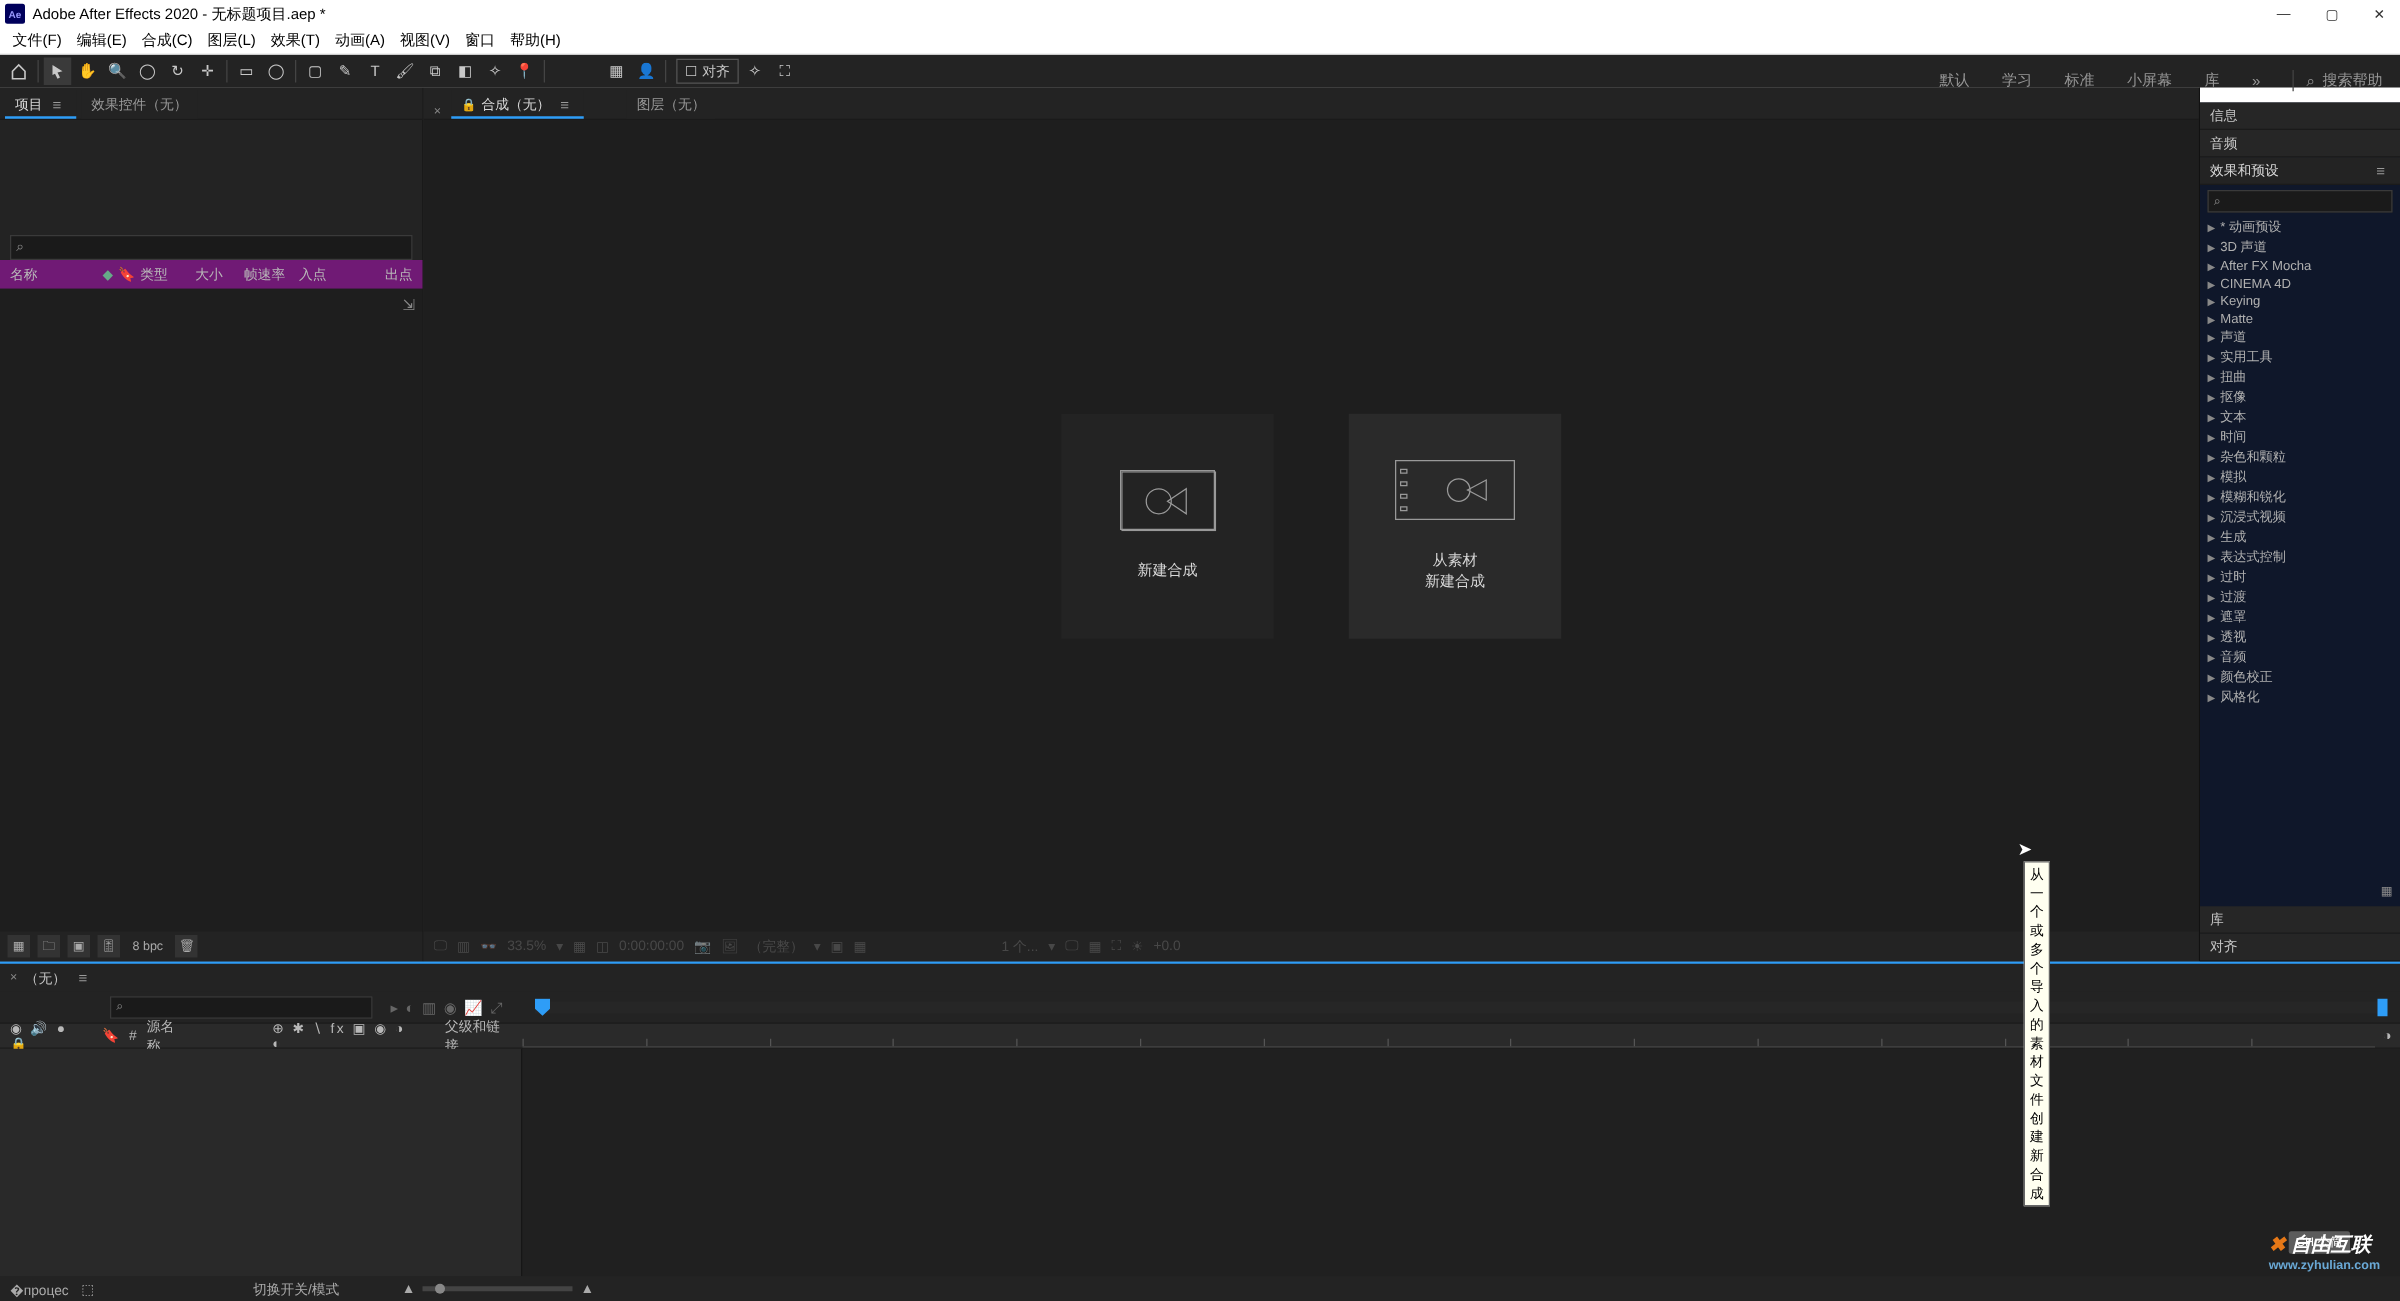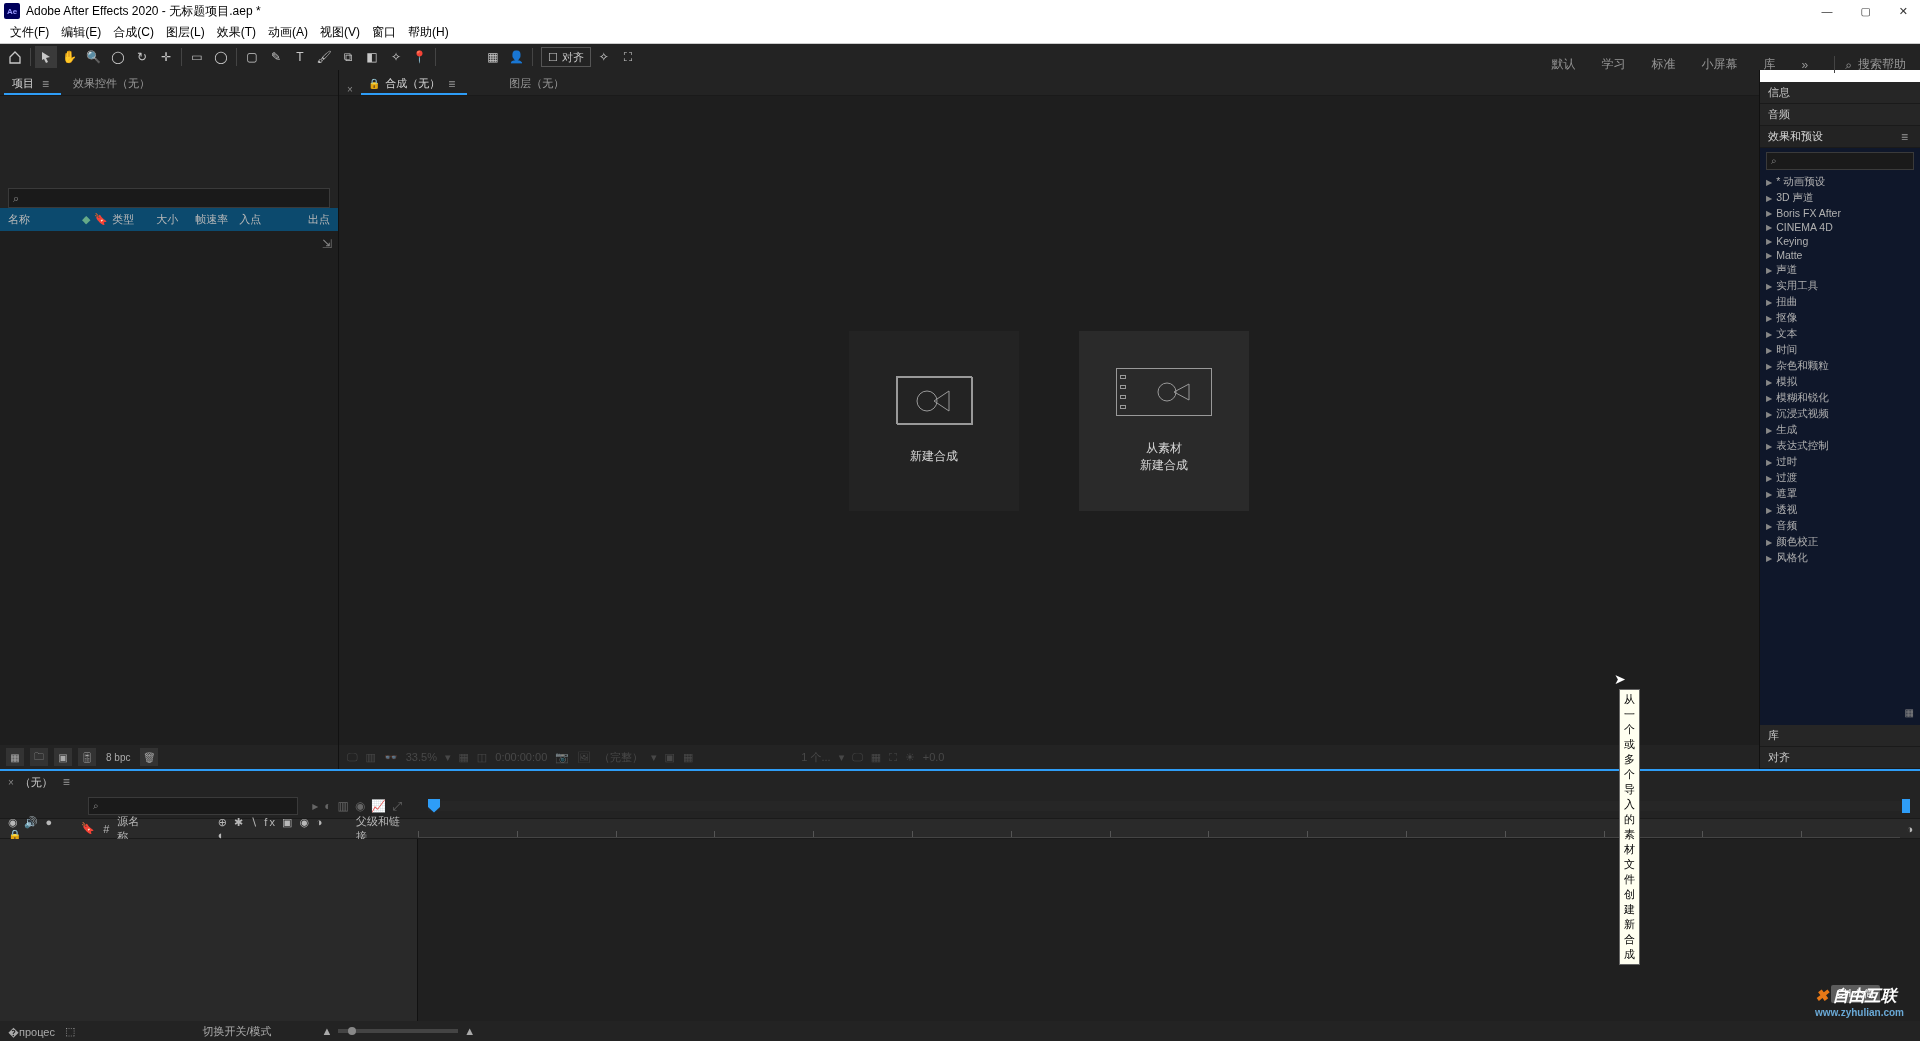--- a/index.html
+++ b/index.html
@@ -17,21 +17,21 @@
 .toolbar .align-btn { display:flex; align-items:center; gap:4px; padding:0 6px; border:1px solid #555; height:20px; font-size:11px; color:#c8c8c8; margin-left:4px;}
 .toolbar .wslinks { margin-left:auto; display:flex; align-items:center; gap:26px; padding-right:10px; color:#969696;margin-top:15px;}
 .toolbar .search-help { display:flex; align-items:center; gap:6px; border-left:1px solid #444; padding-left:10px; color:#969696;}
 .main { display:flex; height:calc(1041px - 22px - 22px - 26px - 272px); }
 .panel { background:#232323; position:relative; }
 .panel-tabbar { height:26px; background:#232323; display:flex; align-items:flex-end; padding:0 4px; gap:4px; border-bottom:1px solid #1a1a1a;}
 .tab { padding:4px 8px; font-size:11px; color:#9a9a9a; background:#232323; display:flex; align-items:center; gap:4px;}
 .tab.active { color:#d8d8d8; background:#232323; border-bottom:2px solid #2e9df7; padding-bottom:2px;}
 .project-panel { width:339px; border-right:1px solid #111; display:flex; flex-direction:column;}
 .proj-search { margin:6px 8px 0 8px; height:20px; background:#1a1a1a; border:1px solid #3a3a3a; display:flex; align-items:center; padding:0 4px; color:#888; font-size:11px;}
-.proj-cols { display:flex; align-items:center; gap:4px; padding:4px 8px; font-size:11px; color:#b8b8b8; background:#0c4a6e;}
+.proj-cols { display:flex; align-items:center; gap:4px; padding:4px 8px; font-size:11px; color:#b8b8b8; background:#701a75;}
 .proj-cols .col { white-space:nowrap; }
 .proj-body { flex:1; background:#1e1e1e; position:relative;}
 .proj-flowchart { position:absolute; top:6px; right:6px; color:#888; font-size:12px;}
 .proj-footer { height:24px; background:#232323; display:flex; align-items:center; gap:6px; padding:0 6px;}
 .proj-footer .fbtn { width:18px; height:18px; display:flex; align-items:center; justify-content:center; color:#aaa; background:#333; font-size:10px;}
 .proj-footer .bpc { font-size:10px; color:#aaa; padding:0 4px;}
 .comp-panel { flex:1; display:flex; flex-direction:column; border-right:1px solid #111;}
 .comp-body { flex:1; background:#1e1e1e; display:flex; align-items:center; justify-content:center; gap:60px; position:relative;}
 .comp-card { width:170px; height:180px; background:#232323; display:flex; flex-direction:column; align-items:center; justify-content:center; gap:24px; cursor:pointer;}
 .comp-card.hover { background:#2a2a2a;}
@@ -280,21 +280,21 @@
         <div class="ep-item">
           <span class="tri">▶</span>
           <span>* 动画预设</span>
         </div>
         <div class="ep-item">
           <span class="tri">▶</span>
           <span>3D 声道</span>
         </div>
         <div class="ep-item">
           <span class="tri">▶</span>
-          <span>Boris FX After</span>
+          <span>After FX Mocha</span>
         </div>
         <div class="ep-item">
           <span class="tri">▶</span>
           <span>CINEMA 4D</span>
         </div>
         <div class="ep-item">
           <span class="tri">▶</span>
           <span>Keying</span>
         </div>
         <div class="ep-item">

